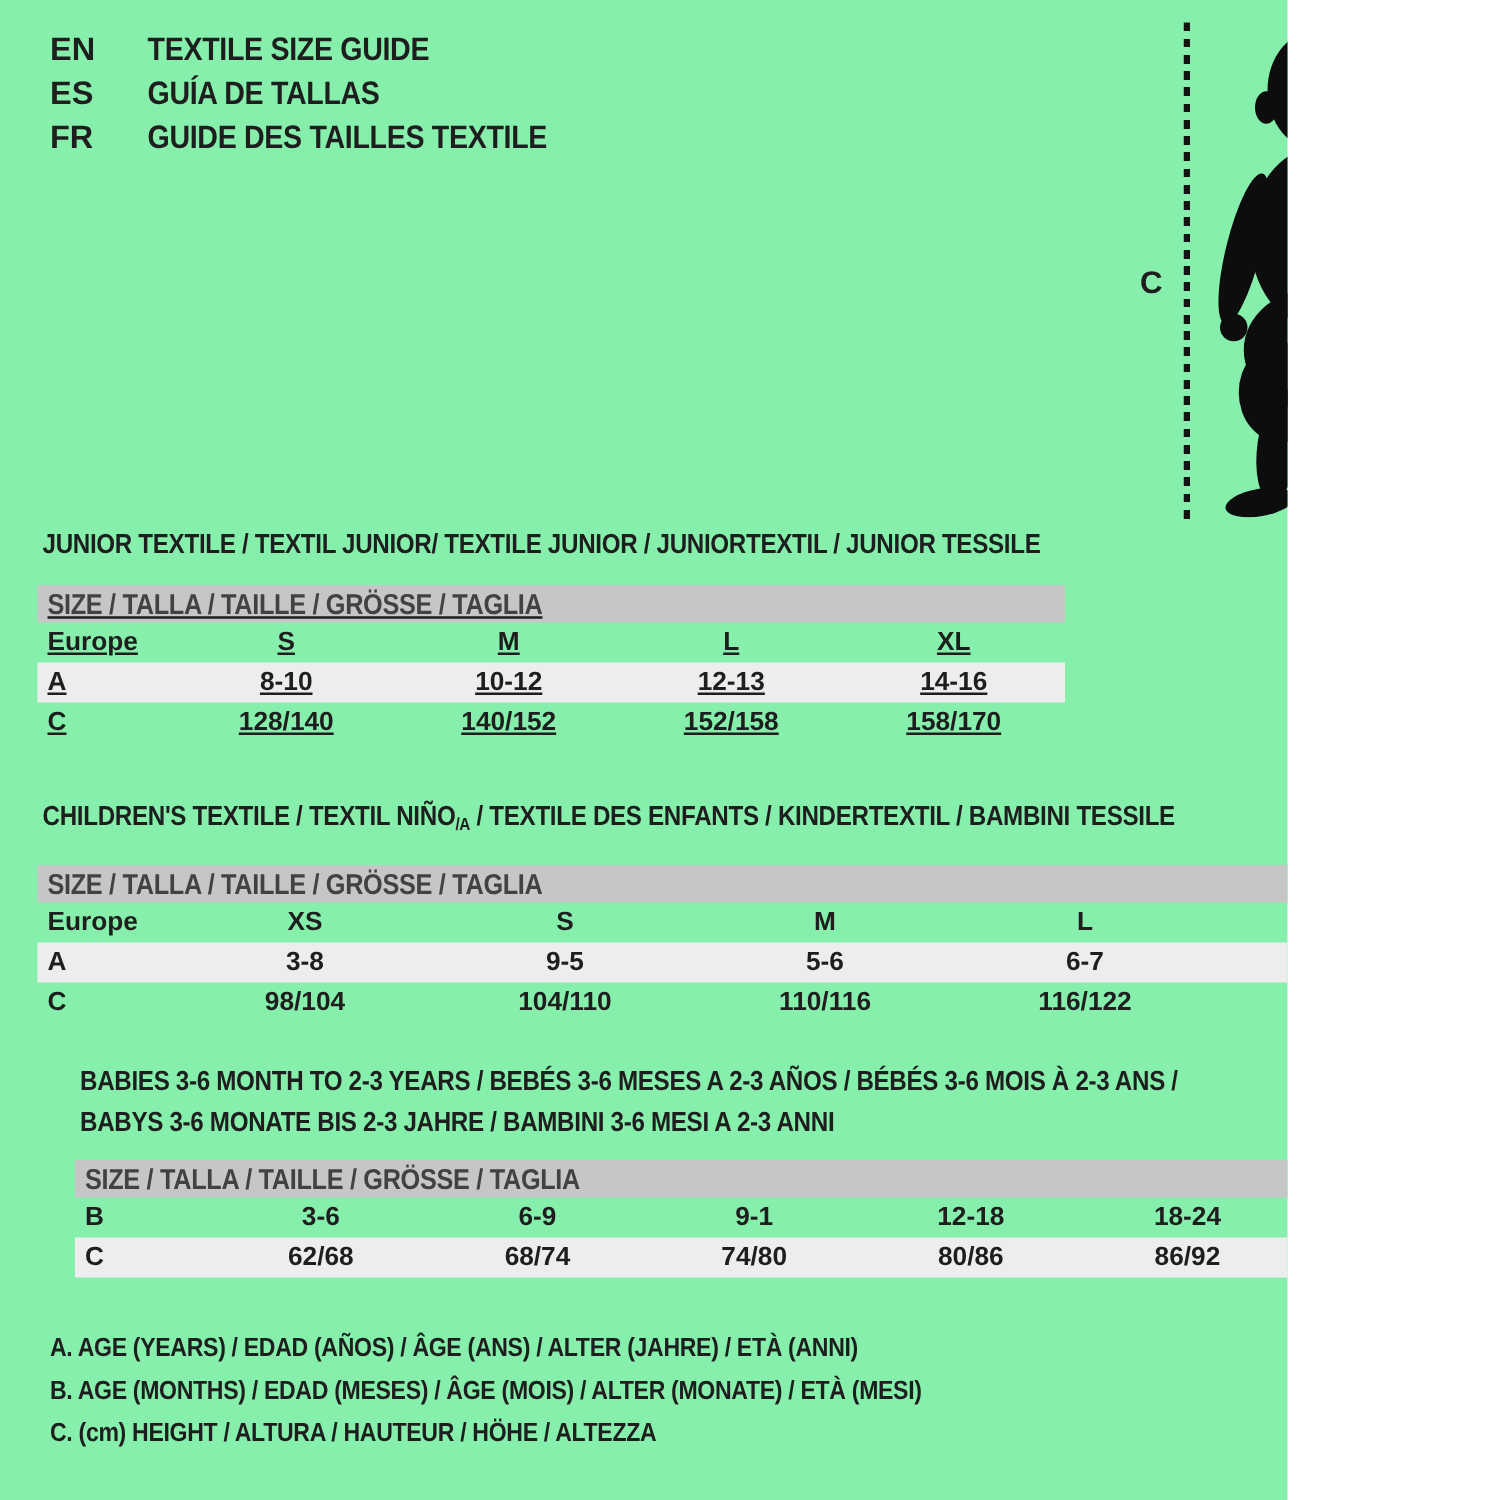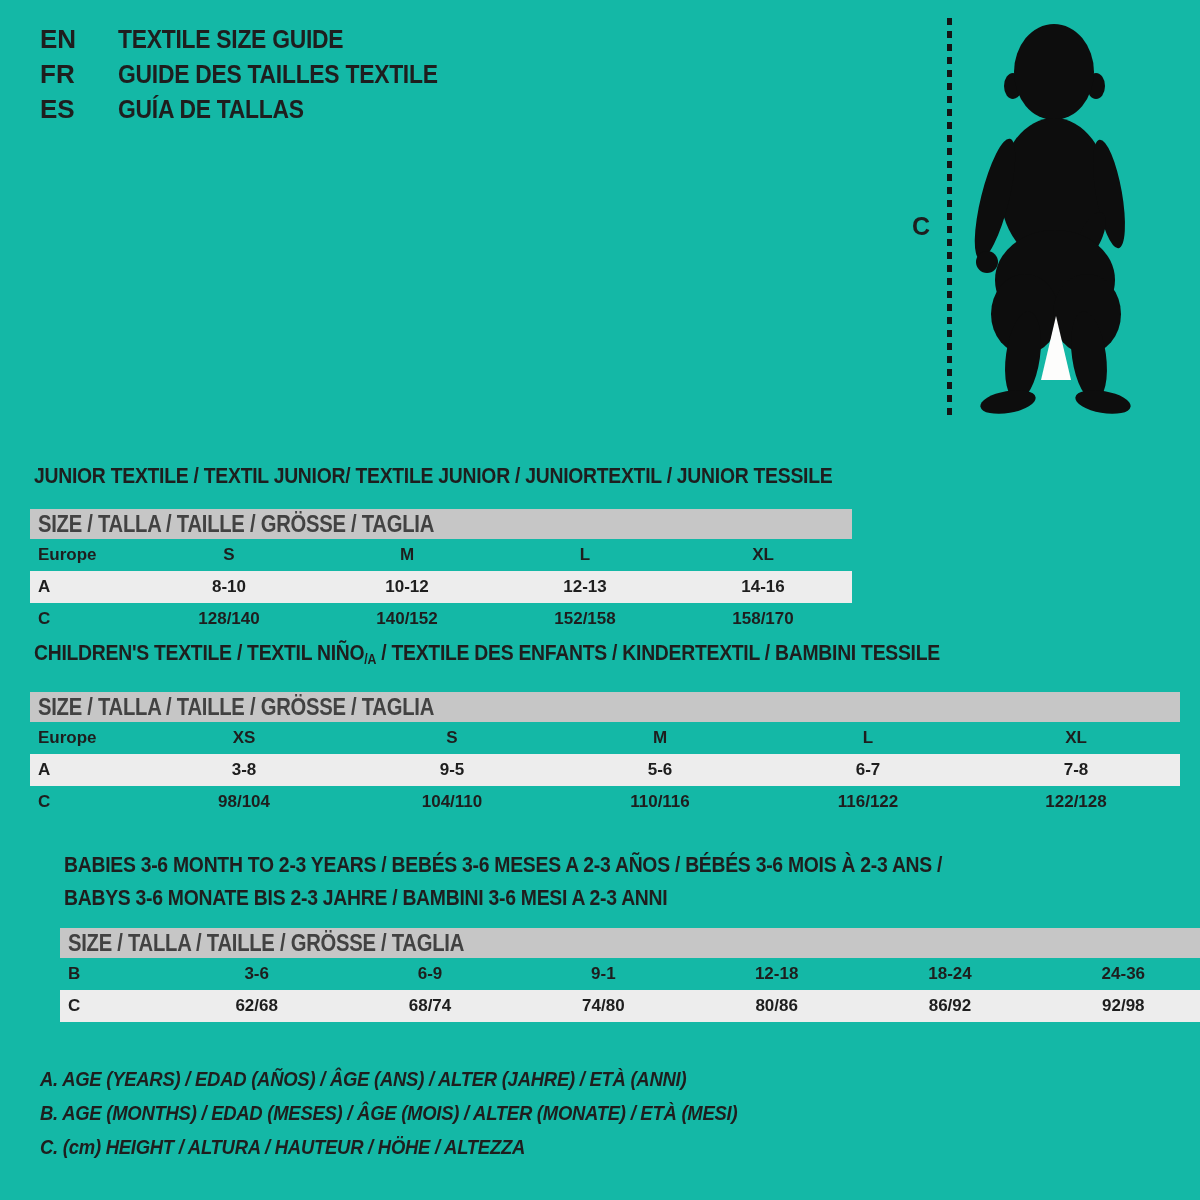--- a/index.html
+++ b/index.html
@@ -1,65 +1,65 @@
 <!DOCTYPE html>
 <html><head>
 <meta charset="utf-8">
 <style>
   html,body{margin:0;padding:0;background:#fff;}
-  .page{position:relative;width:1200px;height:1200px;background:#14b8a6;
+  .page{position:relative;width:1030px;height:1200px;background:#86efac;
         font-family:"Liberation Sans",sans-serif;color:#1e1e1e;overflow:hidden;}
   .cond{display:inline-block;transform:scaleX(.88);transform-origin:0 50%;
         letter-spacing:-.3px;white-space:nowrap;}
   
   .langs{position:absolute;left:40px;top:22px;}
   .lang-row{display:flex;height:35px;align-items:center;font-weight:bold;font-size:26px;}
   .lang-code{width:78px;flex:0 0 78px;}
   
   .measure-line{position:absolute;left:947px;top:18px;width:5px;height:398px;
     background:repeating-linear-gradient(to bottom,#141414 0 7px,transparent 7px 13px);}
   .measure-label{position:absolute;left:912px;top:212px;font-size:25px;font-weight:bold;}
   .baby{position:absolute;left:963px;top:14px;}
   
   .table{position:absolute;left:30px;}
-  .t1{top:463px;width:822px;}
+  .t1{top:422px;width:822px;text-decoration:underline;}
   .t2{top:640px;width:1150px;}
   .t3{top:848px;width:1150px;margin-left:30px;}
   .t-title{font-size:22px;font-weight:bold;padding-left:4px;}
   .t1 .t-title{height:46px;}
   .t2 .t-title{height:52px;}
   .t3 .t-title{height:80px;line-height:33px;}
   .t-bar{height:30px;background:#c6c6c6;color:#424242;font-weight:bold;font-size:23px;
          display:flex;align-items:center;padding-left:8px;box-sizing:border-box;}
-  .t-row{display:flex;height:32px;align-items:center;font-weight:bold;font-size:17px;}
+  .t-row{display:flex;height:32px;align-items:center;font-weight:bold;font-size:21px;}
   .t-body .t-row:nth-child(even){background:#ededed;}
   .t-label{width:110px;flex:0 0 110px;padding-left:8px;box-sizing:border-box;}
   .t-cell{flex:1;text-align:center;}
   .sub{font-size:14px;vertical-align:-4px;}
   
-  .legend{position:absolute;left:40px;top:1062px;font-style:italic;}
+  .legend{position:absolute;left:40px;top:1062px;}
   .legend-line{font-size:21px;font-weight:bold;line-height:34px;}
 </style>
 </head>
 <body>
 
 <div class="page">
 
   <div class="langs">
     <div class="lang-row">
       <span class="lang-code">EN</span>
       <span class="cond">TEXTILE SIZE GUIDE</span>
     </div>
     <div class="lang-row">
+      <span class="lang-code">ES</span>
+      <span class="cond">GUÍA DE TALLAS</span>
+    </div>
+    <div class="lang-row">
       <span class="lang-code">FR</span>
       <span class="cond">GUIDE DES TAILLES TEXTILE</span>
-    </div>
-    <div class="lang-row">
-      <span class="lang-code">ES</span>
-      <span class="cond">GUÍA DE TALLAS</span>
     </div>
   </div>
 
   <div class="measure-line"></div>
   <div class="measure-label">C</div>
   <svg class="baby" width="175" height="400" viewBox="0 0 175 400" aria-hidden="true">
     <g fill="#0d0d0d">
       <ellipse cx="50" cy="72" rx="9" ry="13"></ellipse>
       <ellipse cx="133" cy="72" rx="9" ry="13"></ellipse>
       <ellipse cx="91" cy="58" rx="40" ry="48"></ellipse>

